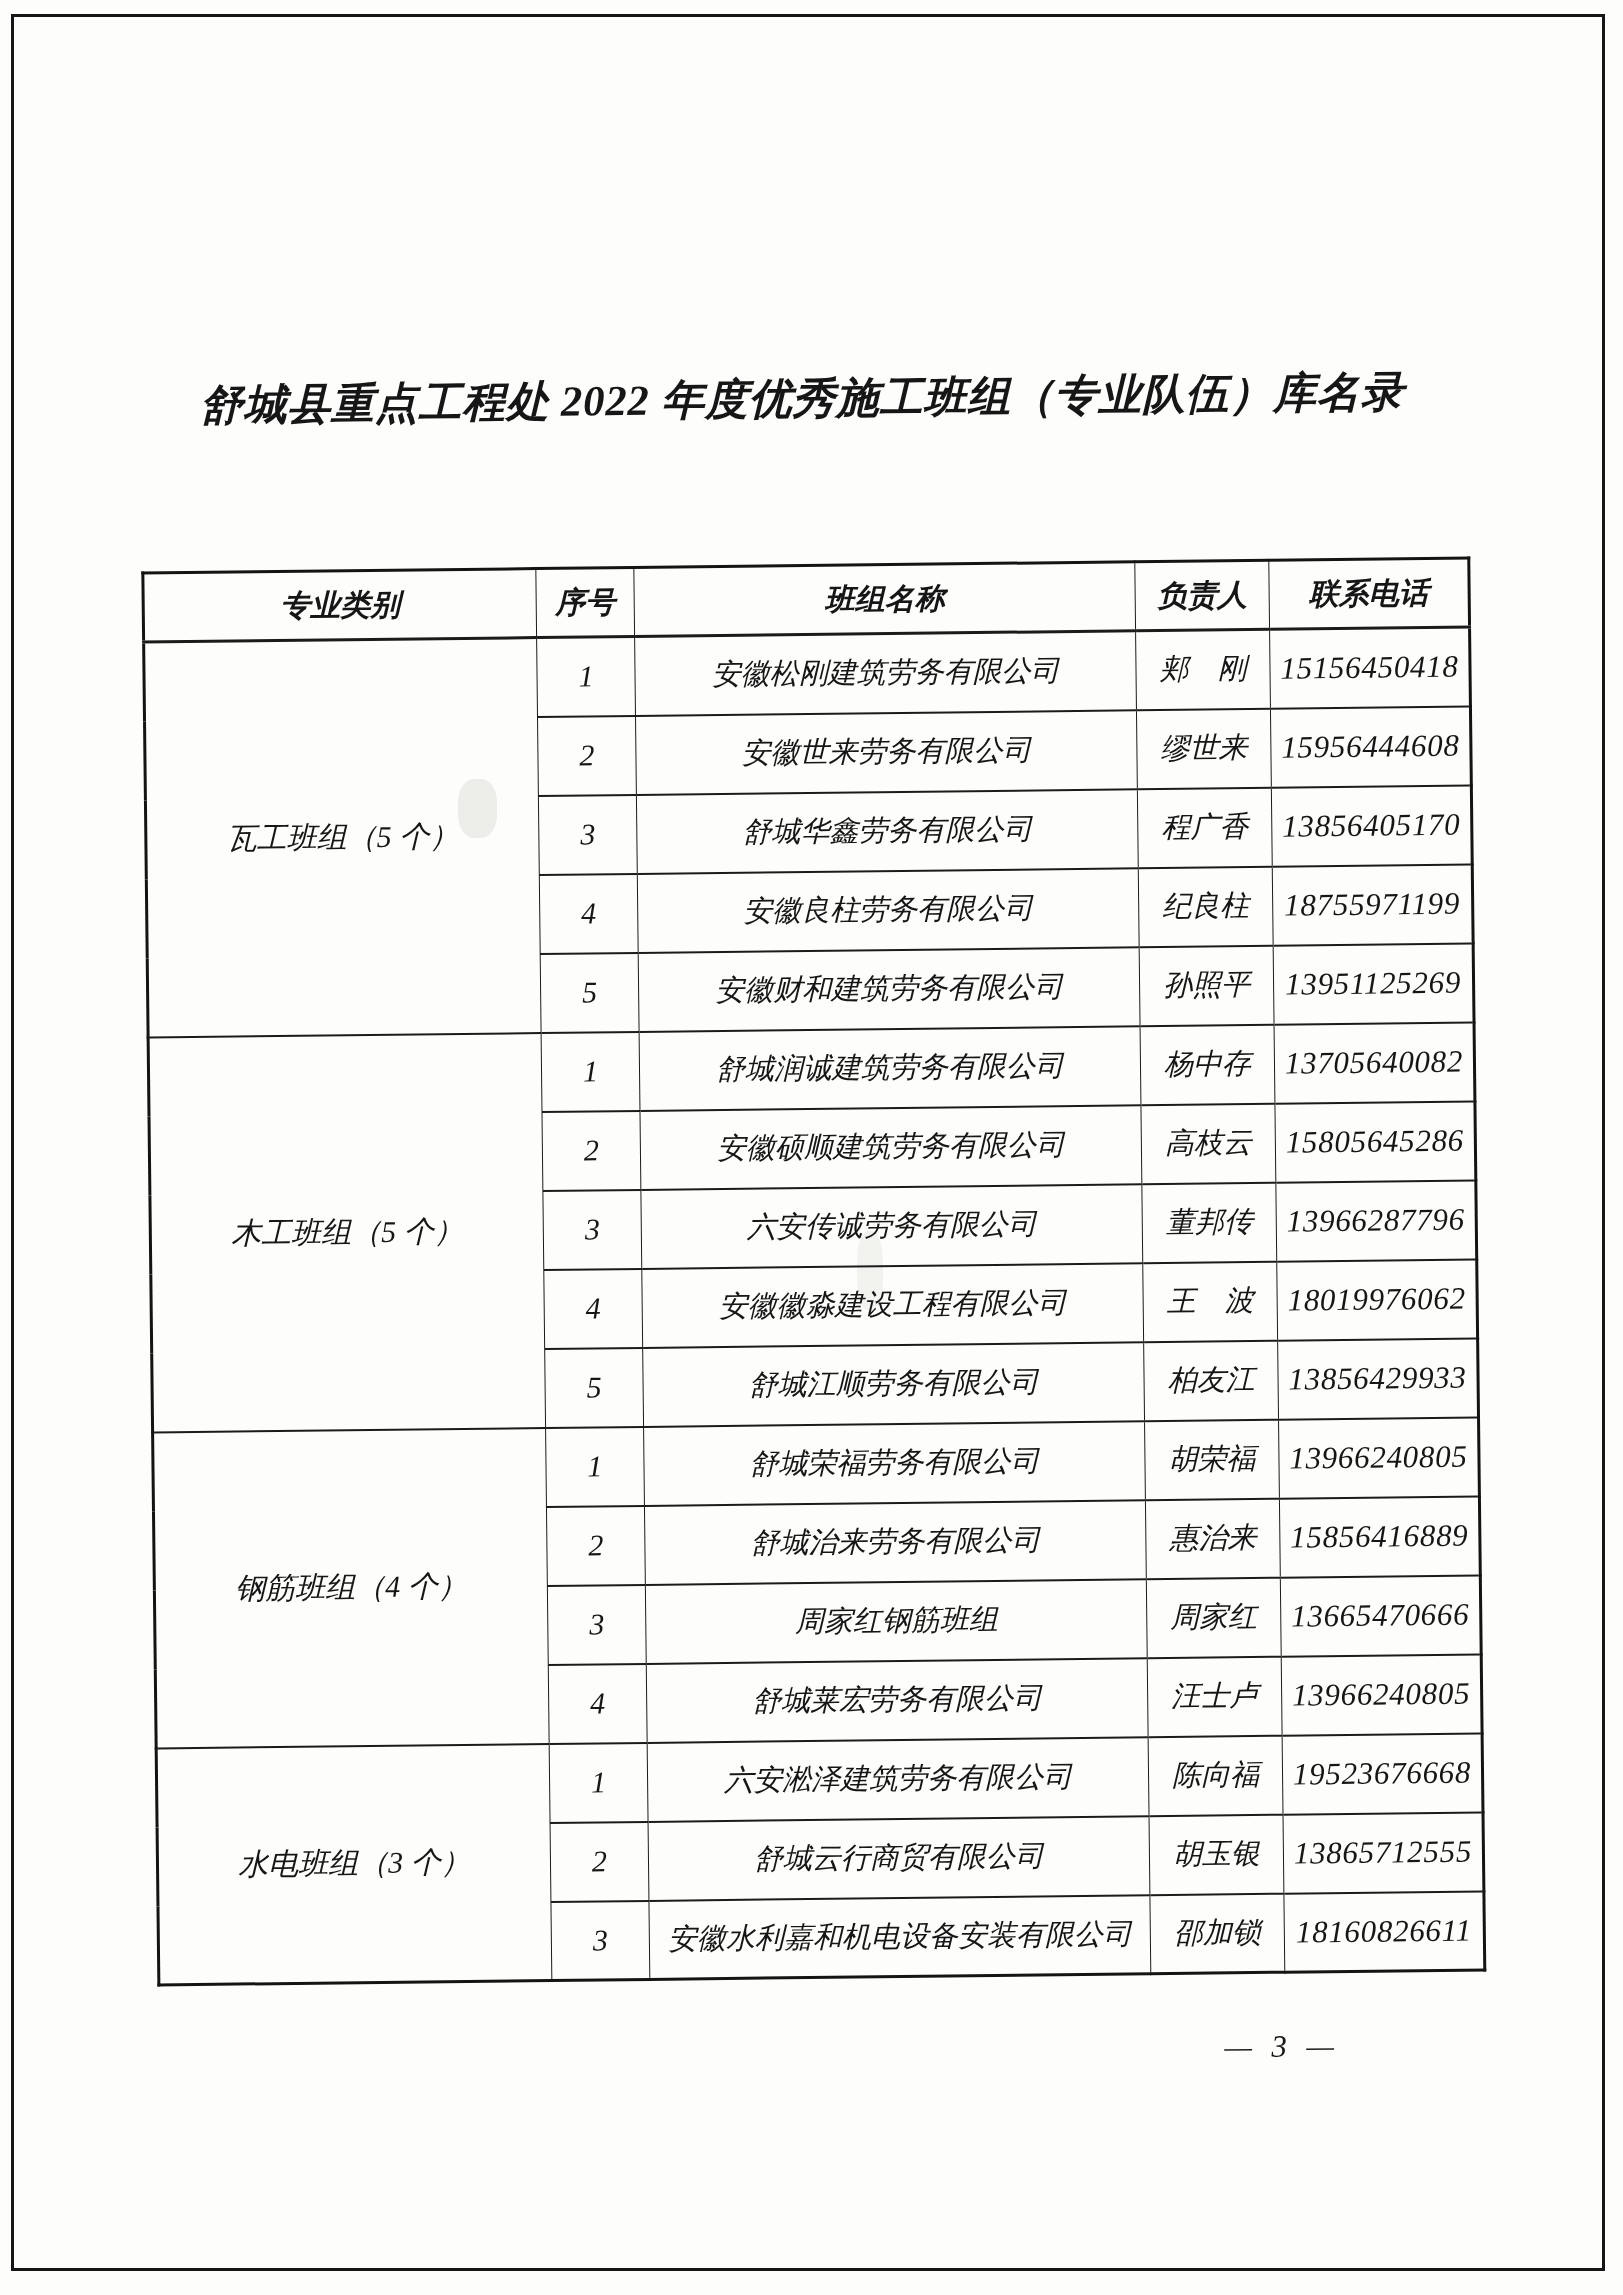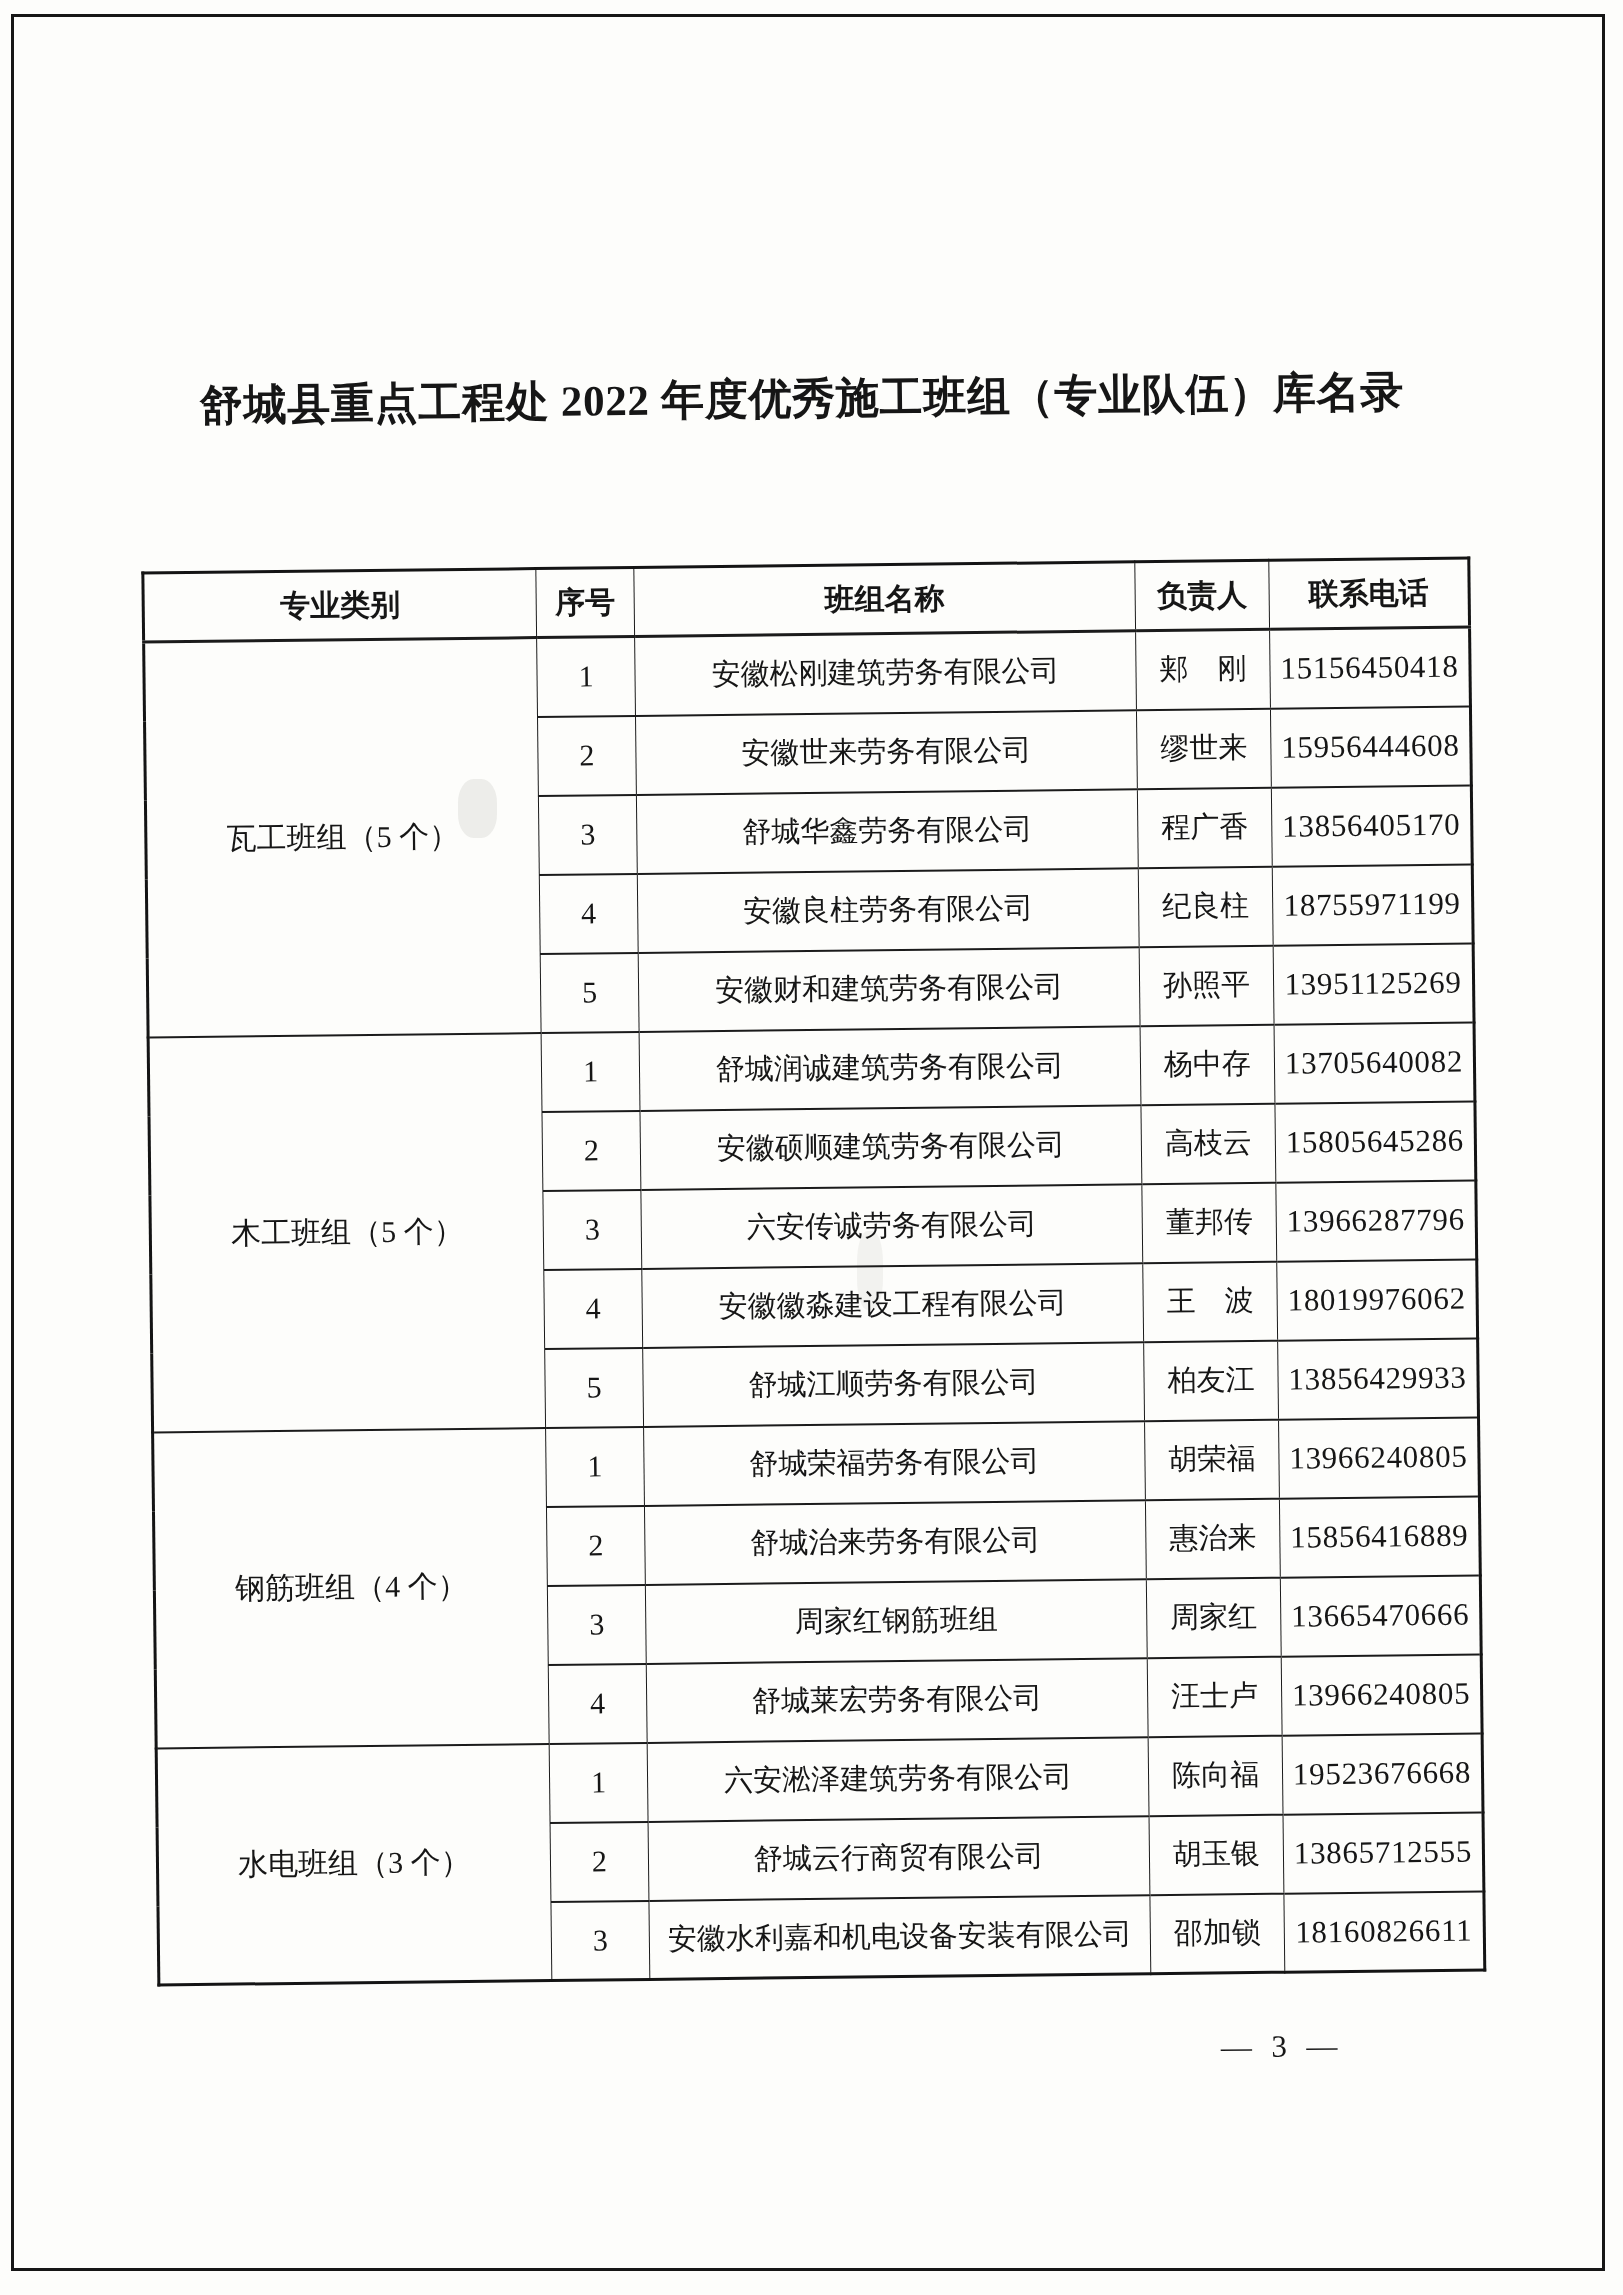--- a/index.html
+++ b/index.html
@@ -4,21 +4,21 @@
 <style>
   html, body { margin: 0; padding: 0; }
   body {
     width: 1623px; height: 2295px;
     background: #ffffff;
     font-family: "Liberation Serif", "DejaVu Serif", serif;
     color: #161616;
     position: relative;
     overflow: hidden;
   }
-  .page { position: absolute; inset: 0; background: #fdfdfb; }
+  .page { position: absolute; inset: 0; background: #fdfdfb; font-style: italic; }
   .frame {
     position: absolute; left: 10.5px; top: 14.4px;
     width: 1594px; height: 2257px;
     border: 3.3px solid #161616;
     box-sizing: border-box;
   }
   .tilt {
     position: absolute; inset: 0;
     transform: rotate(-0.65deg);
     transform-origin: 812px 1244px;

